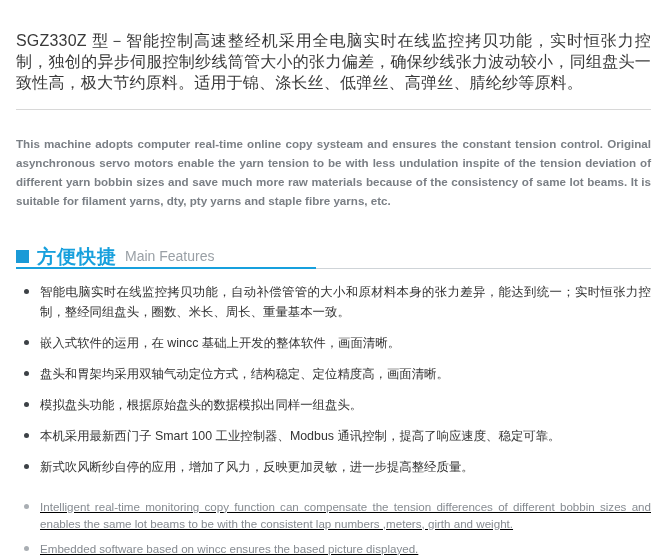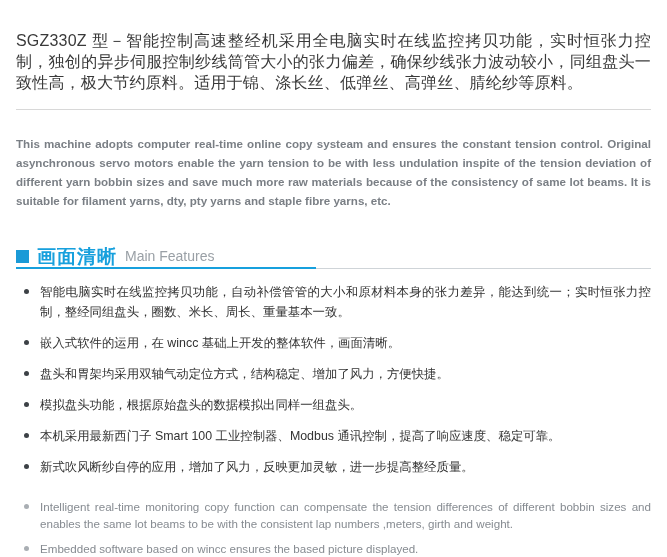--- a/index.html
+++ b/index.html
@@ -112,20 +112,21 @@
     width: 5px;
     height: 5px;
     border-radius: 50%;
     background: #3d4146;
   }
   
   ul.feat-en {
     list-style: none;
     margin: 0;
     padding: 10px 0 0 6px;
+    text-decoration: underline;
   }
   ul.feat-en li {
     position: relative;
     padding-left: 18px;
     margin-bottom: 8px;
     font-size: 11.6px;
     line-height: 17px;
     color: #868b91;
     text-align: justify;
   }
@@ -146,30 +147,30 @@
 <div class="page">
 
   <p class="intro-cn">SGZ330Z 型－智能控制高速整经机采用全电脑实时在线监控拷贝功能，实时恒张力控制，独创的异步伺服控制纱线筒管大小的张力偏差，确保纱线张力波动较小，同组盘头一致性高，极大节约原料。适用于锦、涤长丝、低弹丝、高弹丝、腈纶纱等原料。</p>
 
   <div class="divider"></div>
 
   <p class="intro-en">This machine adopts computer real-time online copy systeam and ensures the constant tension control. Original asynchronous servo motors enable the yarn tension to be with less undulation inspite of the tension deviation of different yarn bobbin sizes and save much more raw materials because of the consistency of same lot beams. It is suitable for filament yarns, dty, pty yarns and staple fibre yarns, etc.</p>
 
   <div class="section-head">
     <span class="sq"></span>
-    <span class="head-cn">画面清晰</span>
+    <span class="head-cn">方便快捷</span>
     <span class="head-en">Main Features</span>
     <span class="head-rule-light"></span>
     <span class="head-rule"></span>
   </div>
 
   <ul class="feat-cn">
     <li>智能电脑实时在线监控拷贝功能，自动补偿管管的大小和原材料本身的张力差异，能达到统一；实时恒张力控制，整经同组盘头，圈数、米长、周长、重量基本一致。</li>
     <li>嵌入式软件的运用，在 wincc 基础上开发的整体软件，画面清晰。</li>
-    <li>盘头和胃架均采用双轴气动定位方式，结构稳定、增加了风力，方便快捷。</li>
+    <li>盘头和胃架均采用双轴气动定位方式，结构稳定、定位精度高，画面清晰。</li>
     <li>模拟盘头功能，根据原始盘头的数据模拟出同样一组盘头。</li>
     <li>本机采用最新西门子 Smart 100 工业控制器、Modbus 通讯控制，提高了响应速度、稳定可靠。</li>
     <li>新式吹风断纱自停的应用，增加了风力，反映更加灵敏，进一步提高整经质量。</li>
   </ul>
 
   <ul class="feat-en">
     <li>Intelligent real-time monitoring copy function can compensate the tension differences of different bobbin sizes and enables the same lot beams to be with the consistent lap numbers ,meters, girth and weight.</li>
     <li>Embedded software based on wincc ensures the based picture displayed.</li>
 
   </ul>

